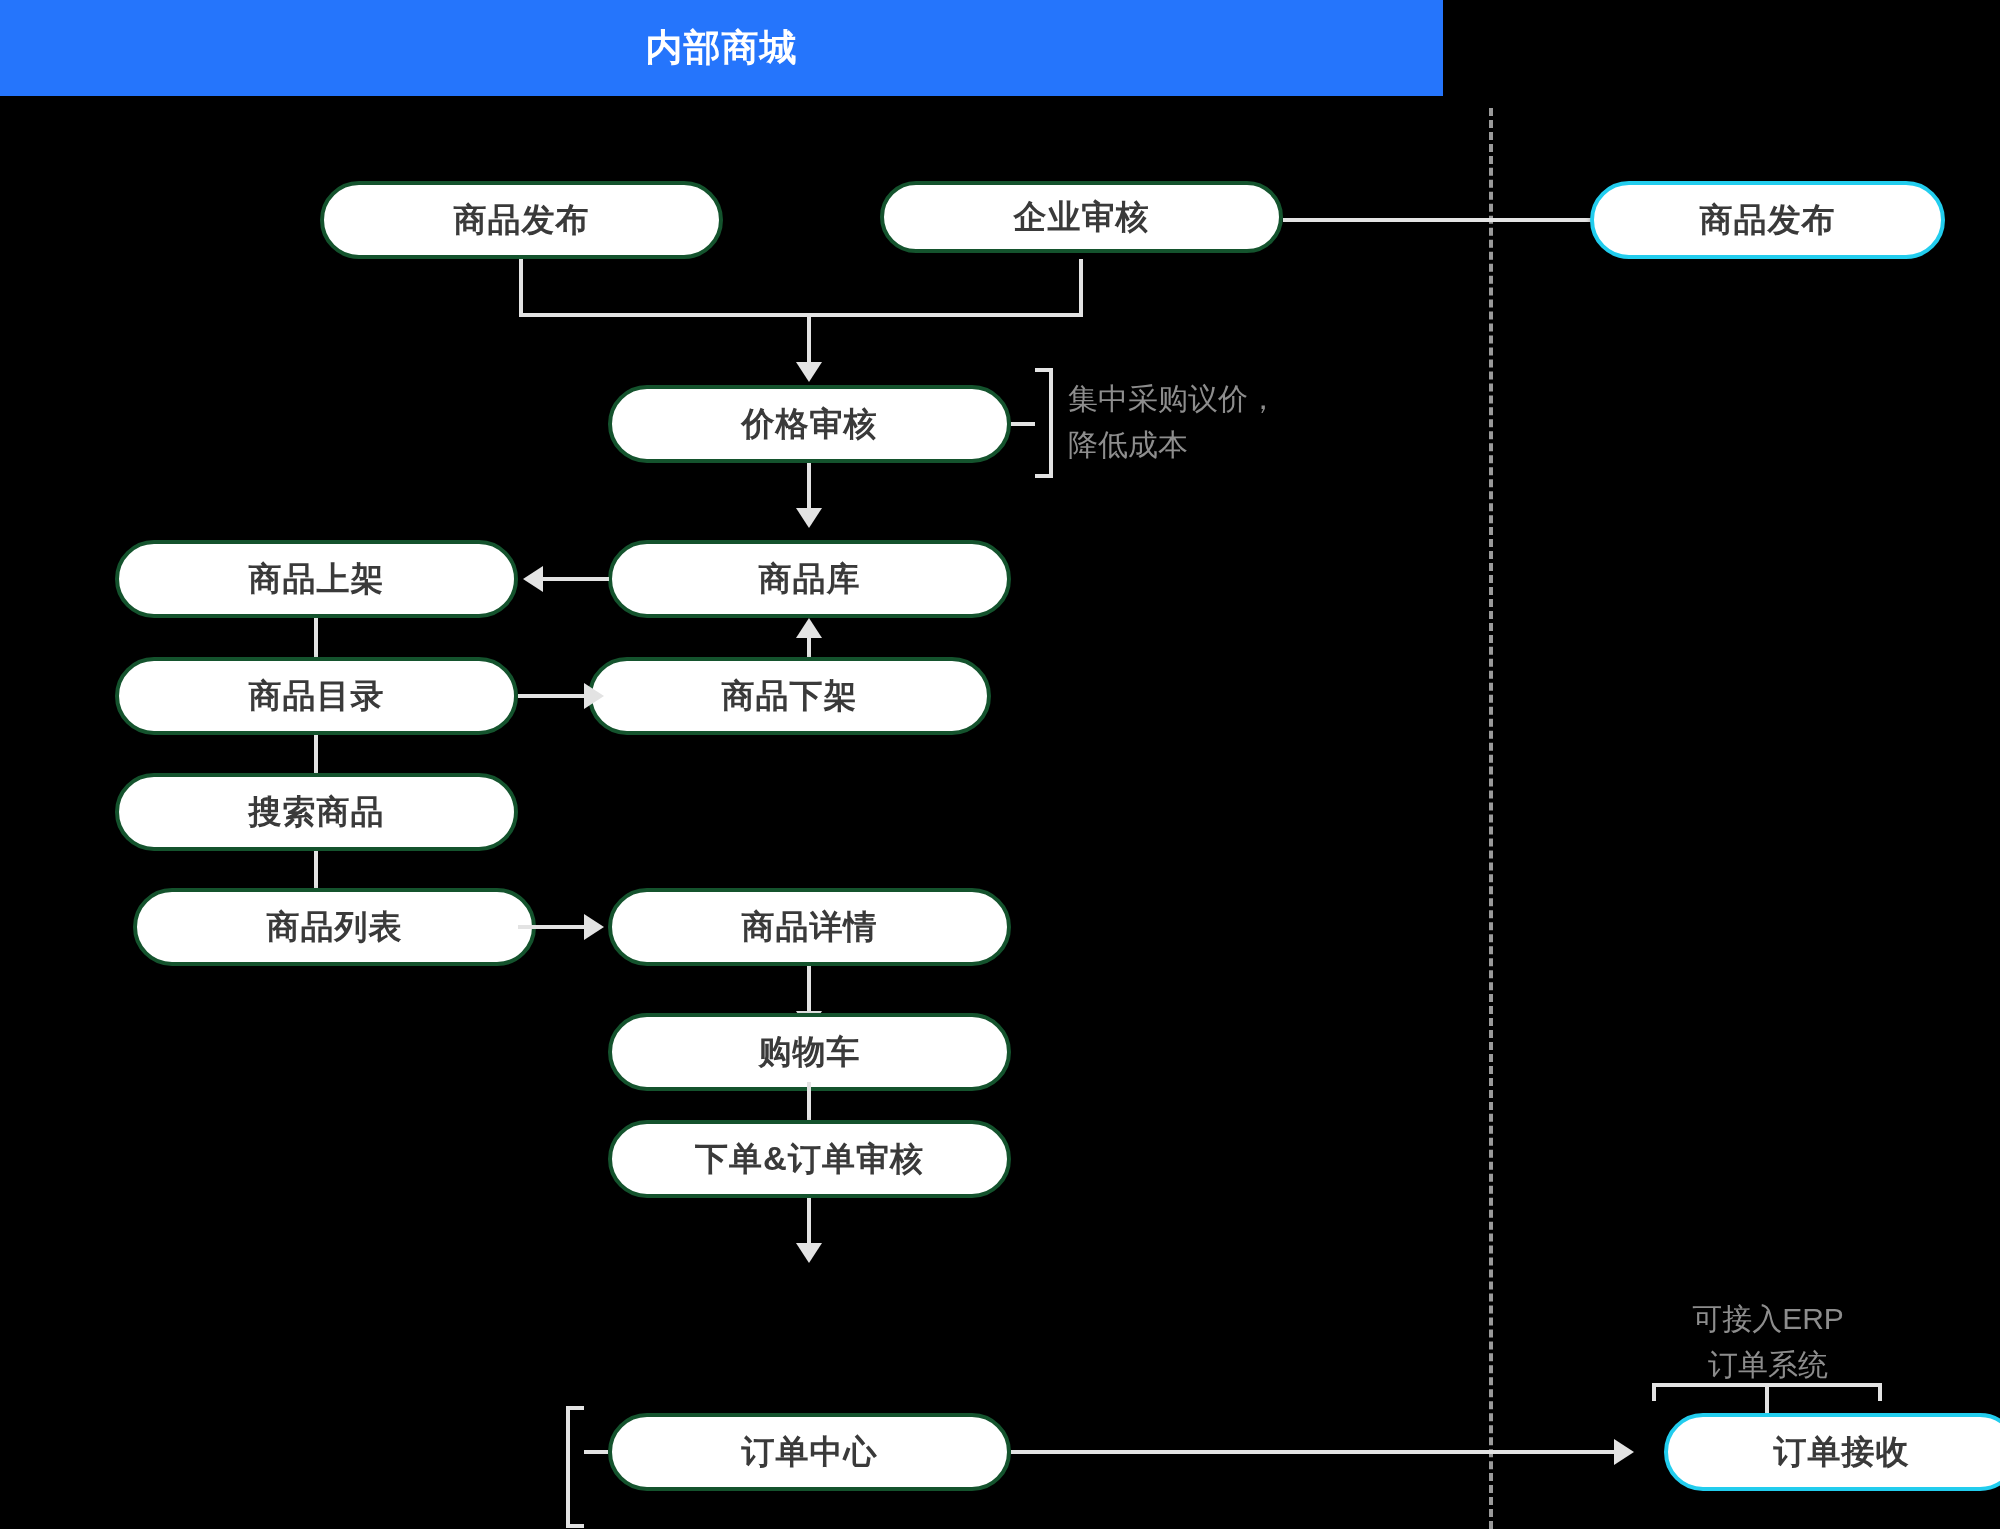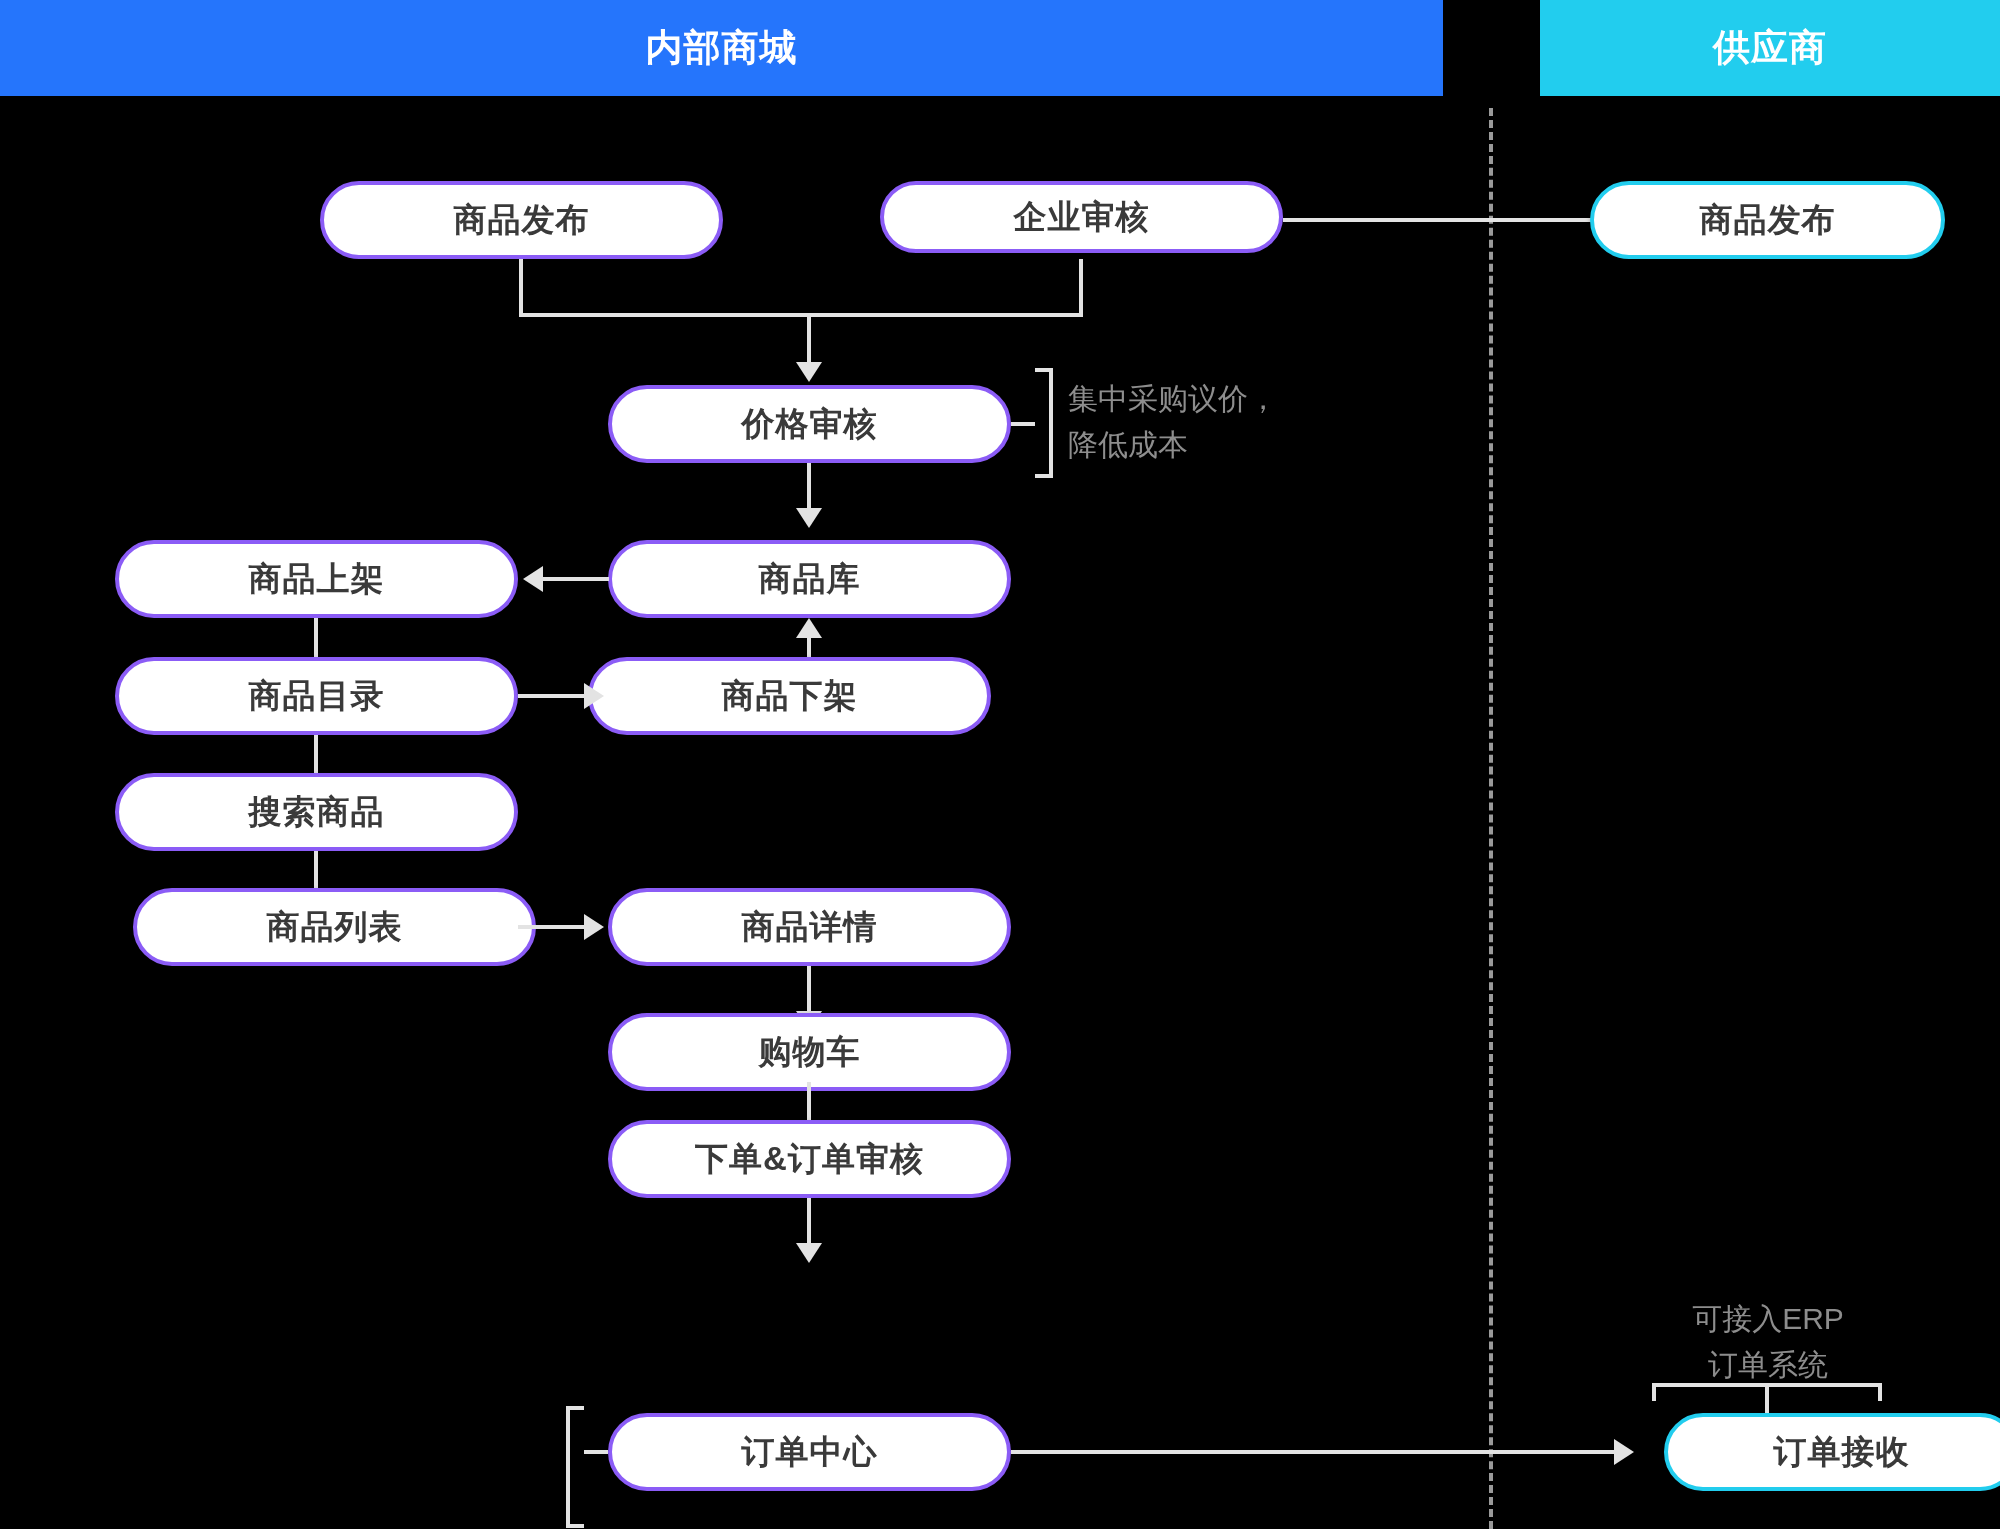--- a/index.html
+++ b/index.html
@@ -40,21 +40,21 @@
     width: 0;
     height: 1421px;
     border-left: 4px dashed #9a9a9a;
   }
 
   
   .node {
     position: absolute;
     box-sizing: border-box;
     background: #ffffff;
-    border: 4px solid #8b5cf6;
+    border: 4px solid #14532d;
     border-radius: 44px;
     display: flex;
     align-items: center;
     justify-content: center;
     color: #3a3a3a;
     font-size: 33px;
     font-weight: 700;
     letter-spacing: 1px;
     box-shadow: 0 2px 5px rgba(0,0,0,0.25);
   }
@@ -125,23 +125,20 @@
   }
 </style>
 </head>
 <body>
 
 <div id="canvas">
 
   <div class="lane-header" id="lane-internal">
     <span>内部商城</span>
   </div>
-  <div class="lane-header" id="lane-supplier">
-    <span>供应商</span>
-  </div>
 
   <div id="divider"></div>
 
   <div class="node" style="left:320px; top:181px; width:403px; height:78px;">
     <span>商品发布</span>
   </div>
 
   <div class="node" style="left:880px; top:181px; width:403px; height:72px;">
     <span>企业审核</span>
   </div>

